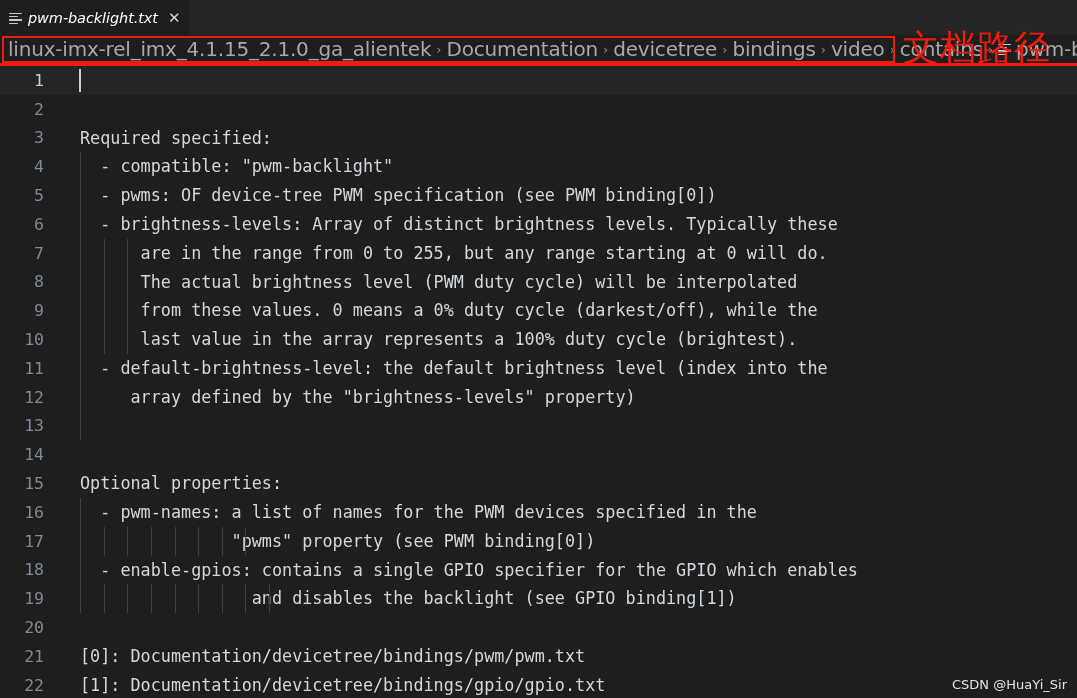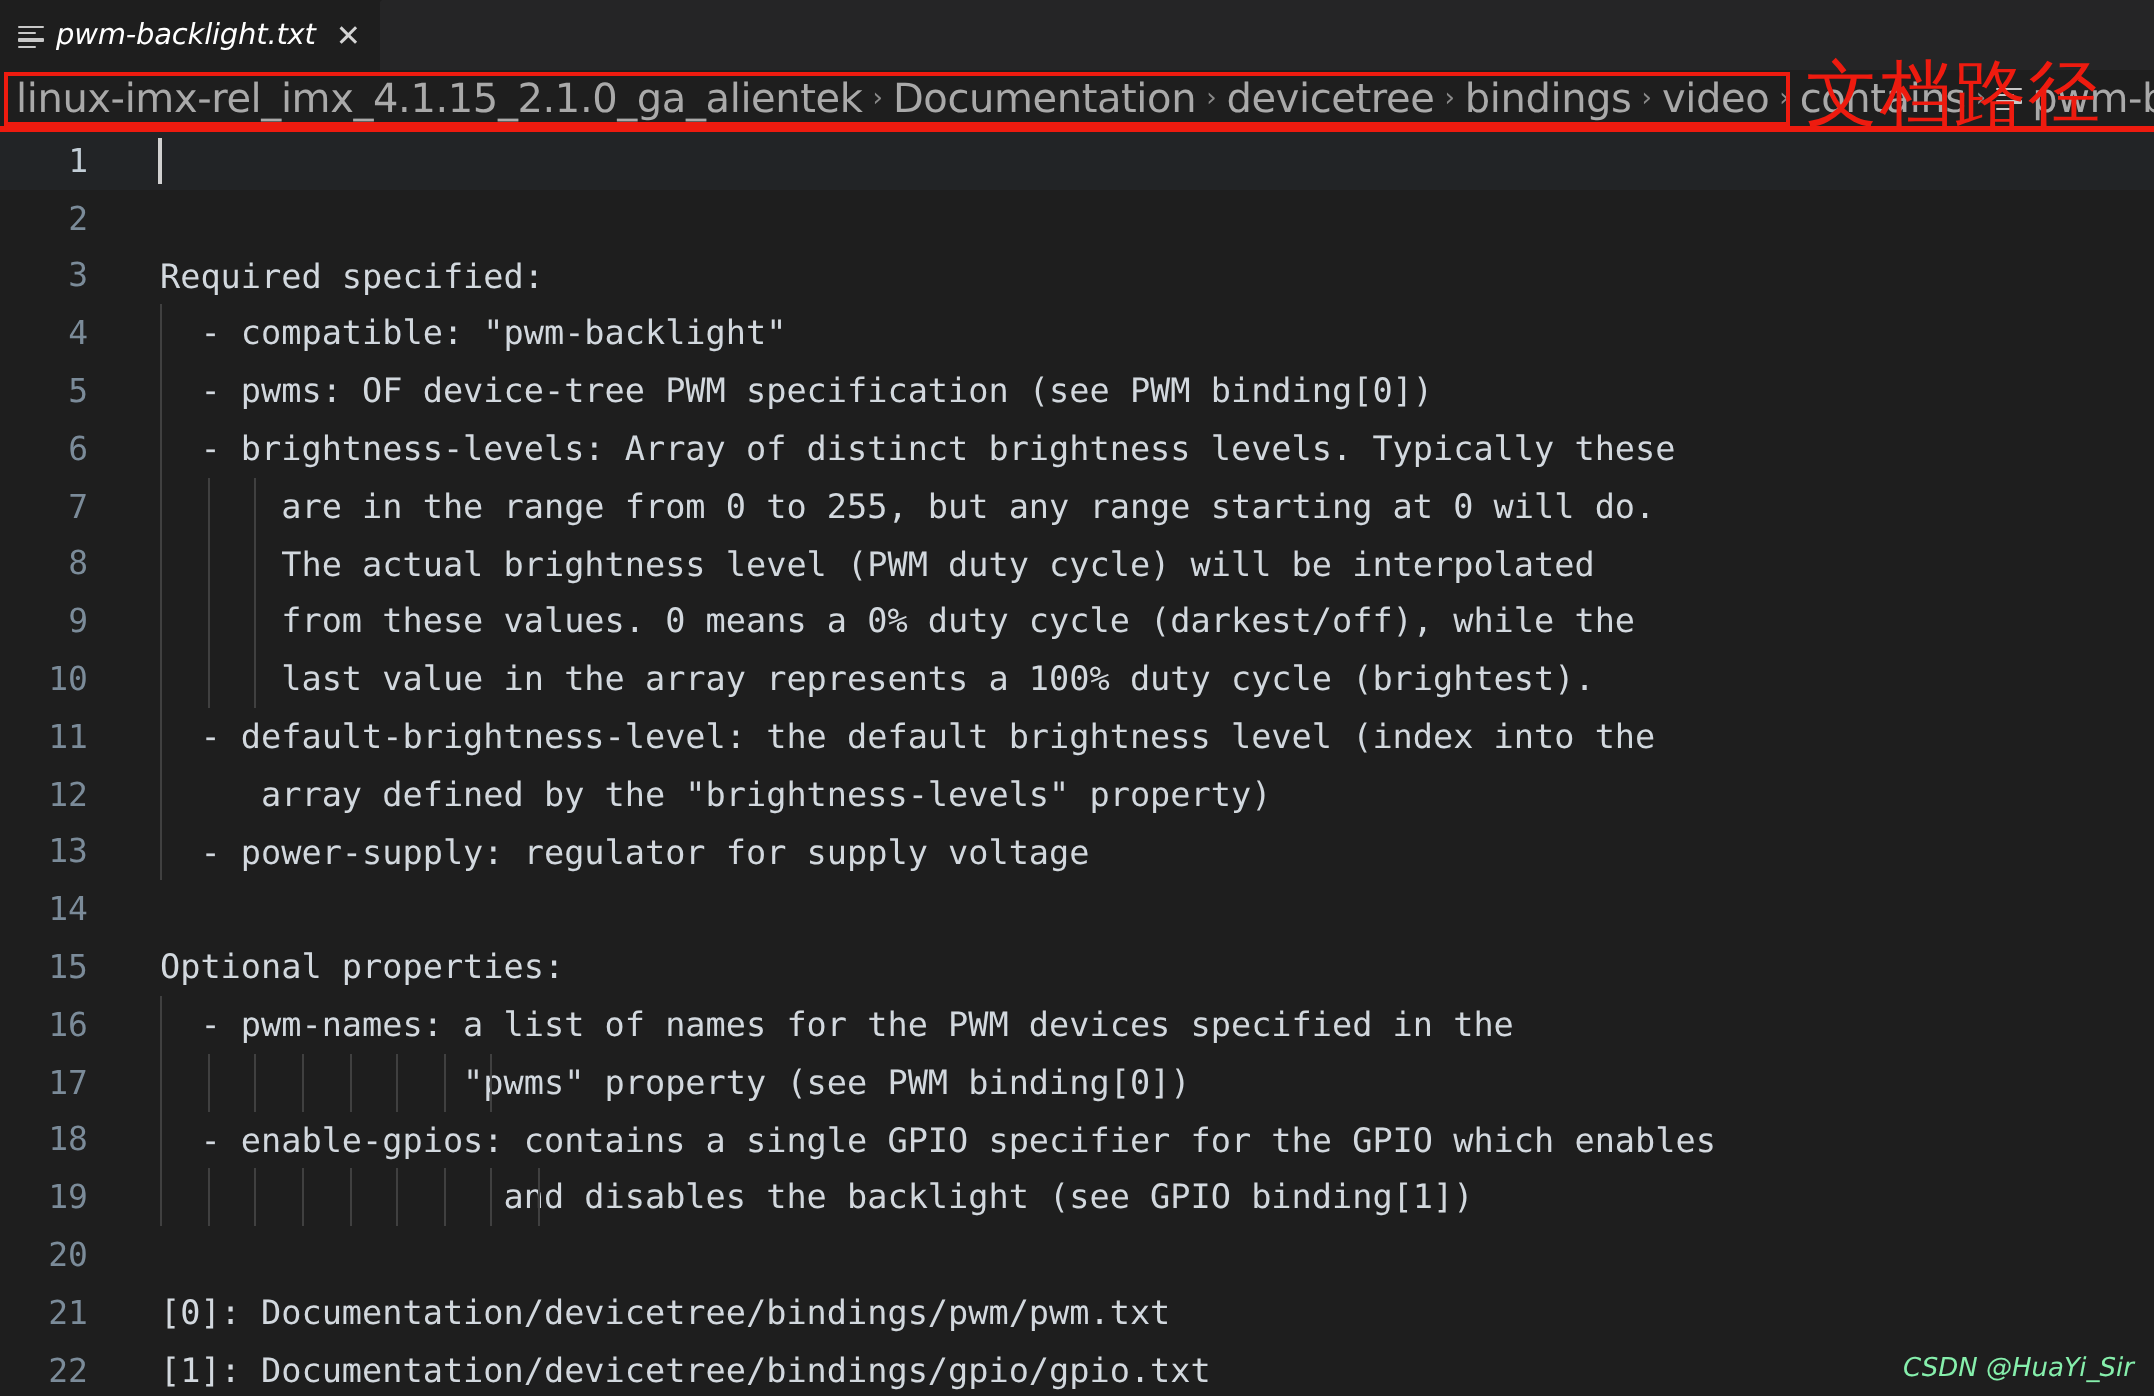--- a/index.html
+++ b/index.html
@@ -198,23 +198,22 @@
     height: 23px;
     background: #d0d0d0;
   }
 
   .watermark {
     position: absolute;
     right: 10px;
     bottom: 6px;
     font-family: "DejaVu Sans", sans-serif;
     font-size: 13px;
-    color: #86efac;
+    color: #e5e5e5;
     white-space: nowrap;
-    font-style: italic;
   }
 </style>
 </head>
 <body>
 
 <div id="app">
 
   <div class="tabbar">
     <div class="tab">
       <span class="filelines-icon">
@@ -302,21 +301,21 @@
         <div class="code-line">
           <div class="ln">11</div>
           <div class="code-text"><span class="guide" style="left: 22px;"></span><span>  - default-brightness-level: the default brightness level (index into the</span></div>
         </div>
         <div class="code-line">
           <div class="ln">12</div>
           <div class="code-text"><span class="guide" style="left: 22px;"></span><span>     array defined by the "brightness-levels" property)</span></div>
         </div>
         <div class="code-line">
           <div class="ln">13</div>
-          <div class="code-text"><span class="guide" style="left: 22px;"></span><span>  - power-supply: regulator for supply voltage</span></div>
+          <div class="code-text"><span class="guide" style="left: 22px;"></span></div>
         </div>
         <div class="code-line">
           <div class="ln">14</div>
           <div class="code-text"><span></span></div>
         </div>
         <div class="code-line">
           <div class="ln">15</div>
           <div class="code-text"><span>Optional properties:</span></div>
         </div>
         <div class="code-line">

